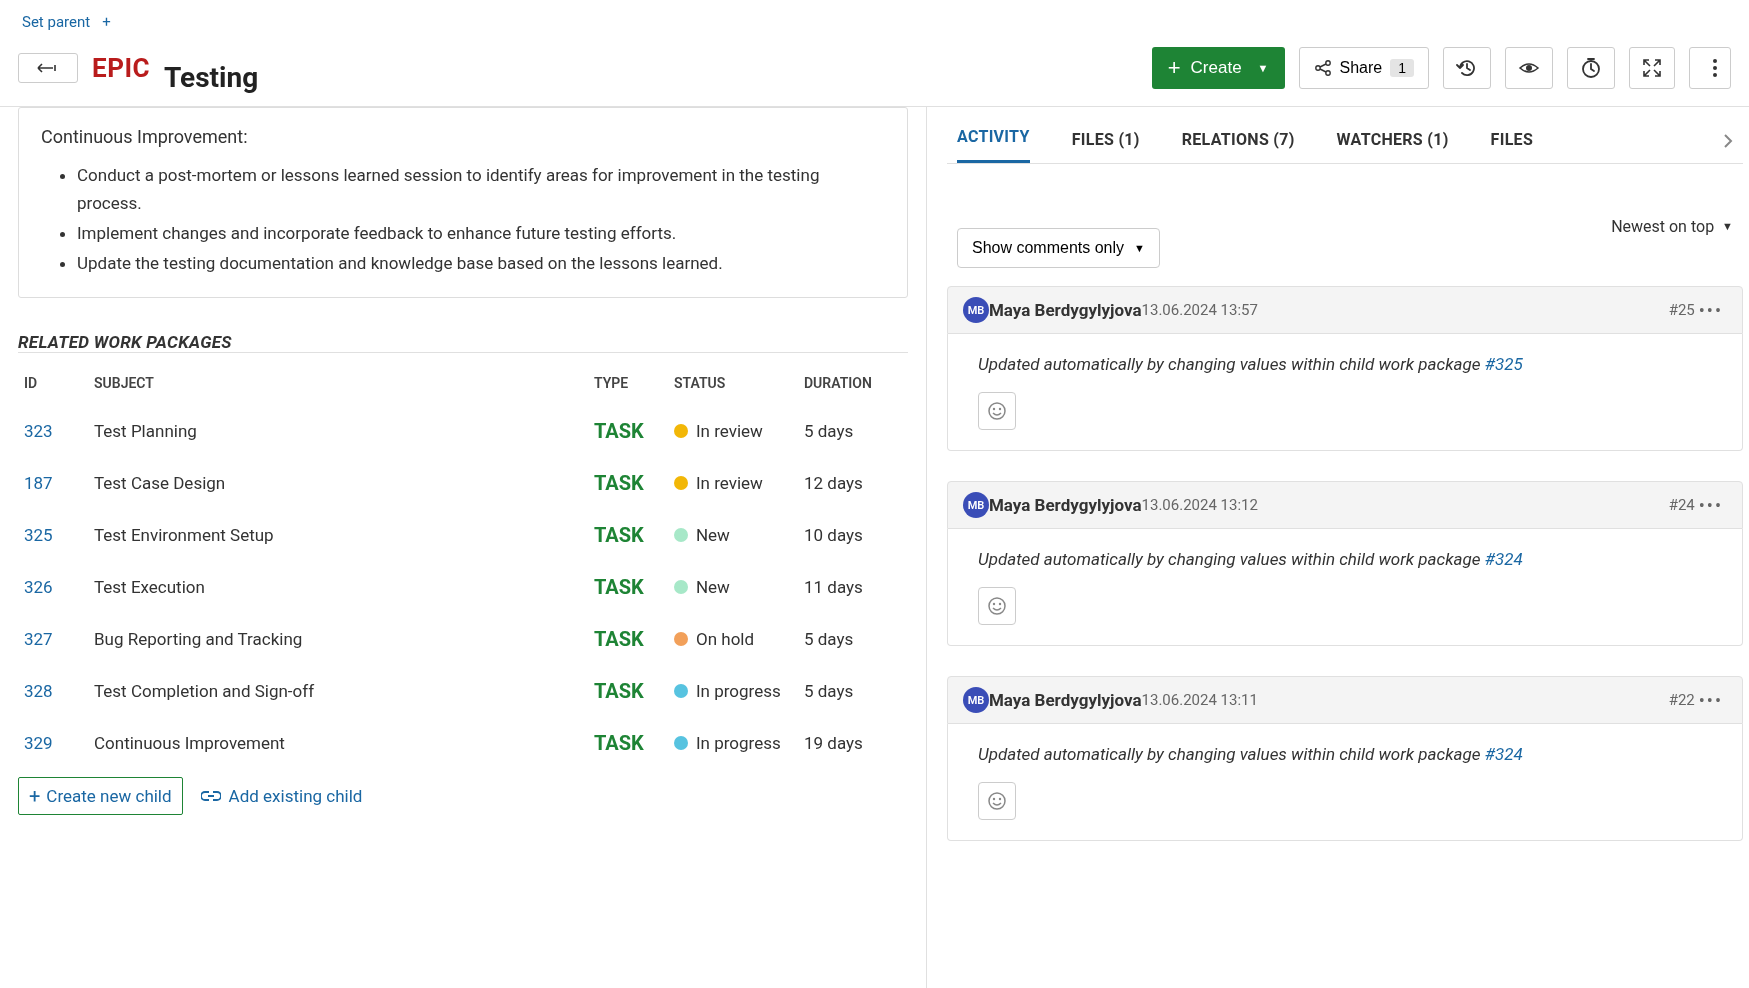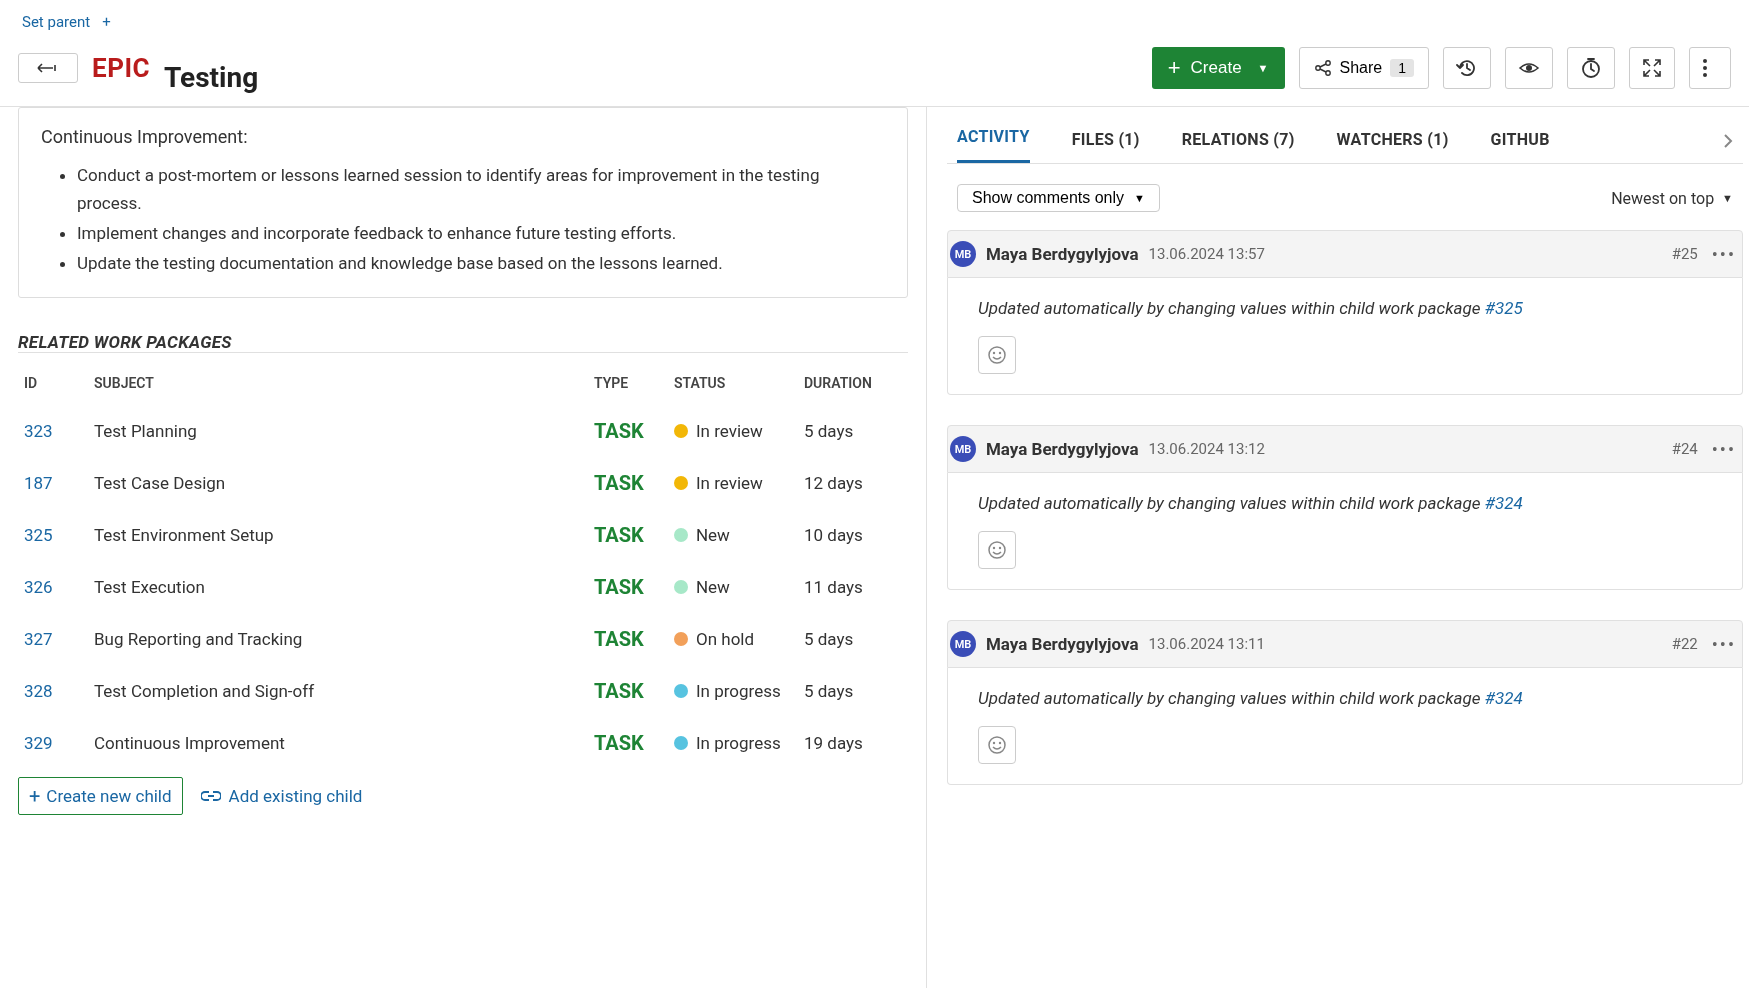--- a/index.html
+++ b/index.html
@@ -63,21 +63,21 @@
   .create-btn .caret { font-size: 11px; margin-left: 6px; }
   .icon-btn {
     border: 1px solid #ccc;
     background: #fff;
     border-radius: 3px;
     padding: 8px 12px;
     min-width: 42px;
     height: 42px;
     display: inline-flex;
     align-items: center;
-    justify-content: flex-start;
+    justify-content: flex-end;
     cursor: pointer;
     font-size: 16px;
   }
   .share-btn {
     display: inline-flex;
     align-items: center;
     gap: 8px;
     padding: 8px 14px;
   }
   .share-count {
@@ -186,47 +186,47 @@
   .tab-scroll { margin-left: auto; color: #888; cursor: pointer; padding-bottom: 14px; }
   .filter-row {
     display: flex;
     justify-content: space-between;
     align-items: center;
     padding: 20px 10px 18px;
   }
   .filter-btn {
     border: 1px solid #ccc;
     border-radius: 4px;
-    padding: 4px 14px;
+    padding: 10px 14px;
     background: #fff;
     cursor: pointer;
     font-size: 16px;
     display: inline-flex;
     align-items: center;
     gap: 10px;
+    margin-top: 44px;
   }
   .sort-btn {
     font-size: 16px;
     cursor: pointer;
     display: inline-flex;
     align-items: center;
     gap: 8px;
   }
   .activity-item {
     margin-bottom: 30px;
     position: relative;
   }
   .activity-header {
     background: #f4f4f4;
     border: 1px solid #e0e0e0;
     border-radius: 4px 4px 0 0;
-    padding: 10px 2px;
-    display: flex;
-    align-items: center;
-    gap: 10px;
+    padding: 10px 15px;
+    display: flex;
+    align-items: center;
   }
   .avatar {
     width: 26px; height: 26px;
     border-radius: 50%;
     background: #3a4db7;
     color: #fff;
     font-size: 11px;
     font-weight: 600;
     display: inline-flex;
     align-items: center;
@@ -412,21 +412,21 @@
         </span>
       </div>
     </div>
 
     <div class="right-pane">
       <div class="tabs">
         <span class="tab active">ACTIVITY</span>
         <span class="tab">FILES (1)</span>
         <span class="tab">RELATIONS (7)</span>
         <span class="tab">WATCHERS (1)</span>
-        <span class="tab">GITHUB</span>
+        <span class="tab">FILES</span>
         <span class="tab-scroll">
           <svg width="10" height="16" viewBox="0 0 10 16">
               <path d="M2 2 L8 8 L2 14" stroke="#888" stroke-width="2" fill="none"></path>
             </svg>
         </span>
       </div>
 
       <div class="filter-row">
         <button class="filter-btn">
           <span>Show comments only</span>

